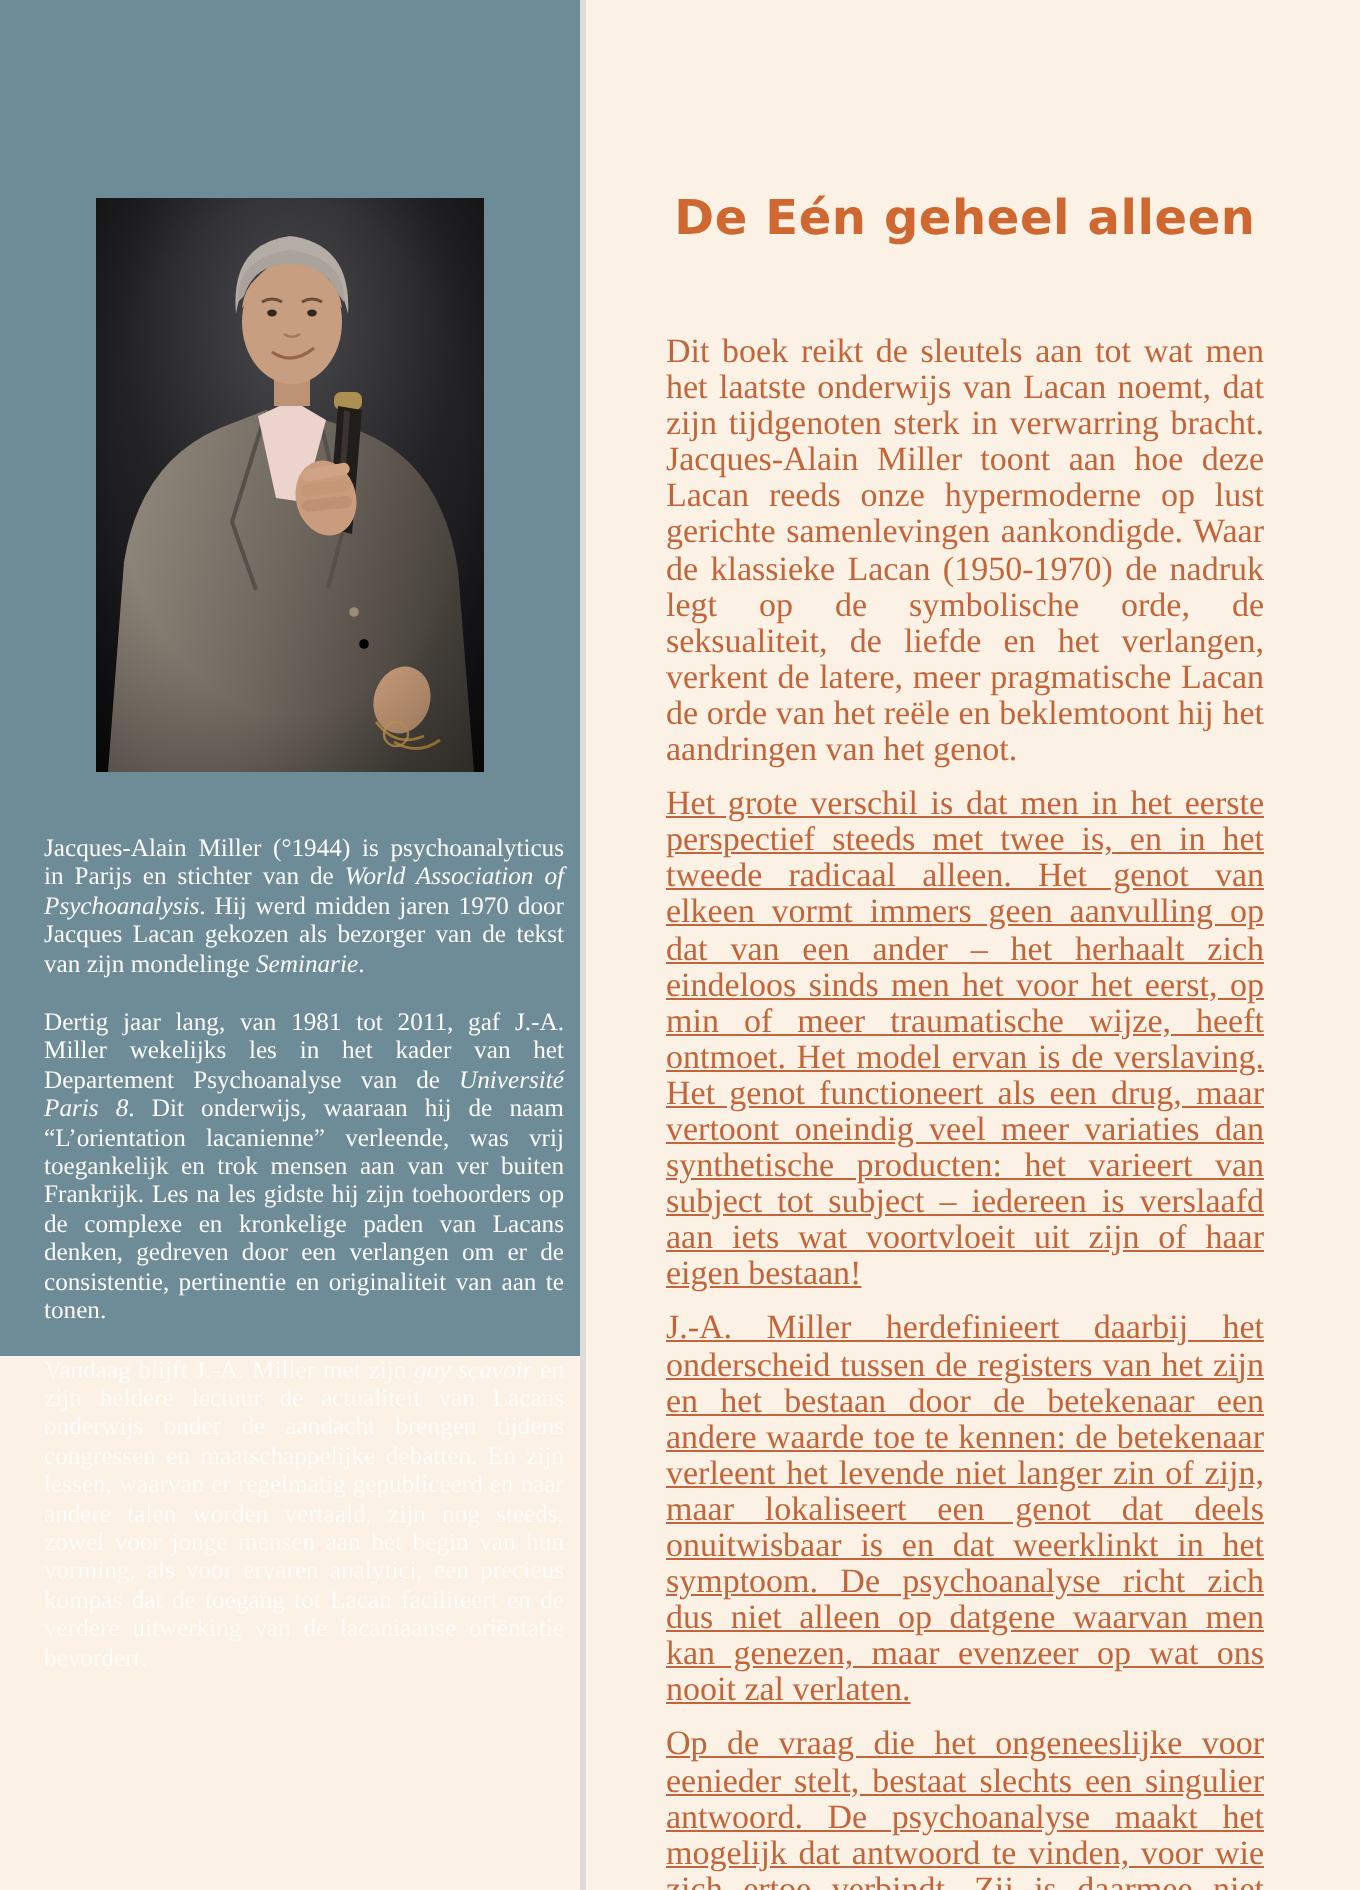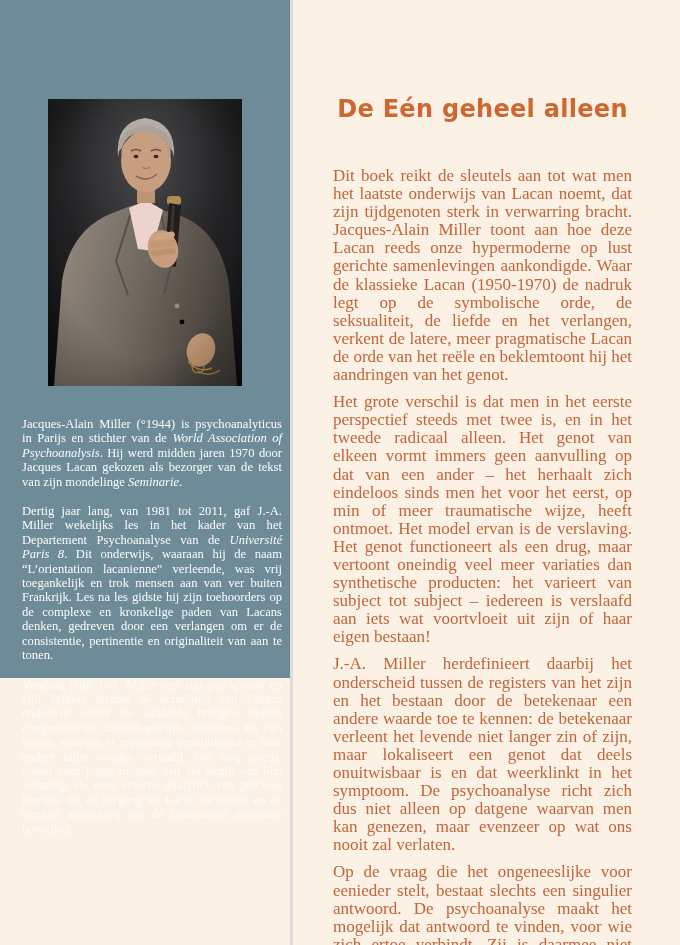--- a/index.html
+++ b/index.html
@@ -54,21 +54,21 @@
     letter-spacing: 0.3px;
     color: var(--title_color, #CE6730);
   }
   .blurb {
     margin-top: 44px;
     color: var(--body_text, #C2653A);
     font-size: 17px;
     line-height: 18.1px;
     text-align: justify;
   }
-  .blurb p + p { margin-top: 9px; }
+  .blurb p + p { margin-top: 9px; text-decoration: underline; }
   .signature {
     margin-top: 13px;
     text-align: right;
     font-style: italic;
     font-size: 15.5px;
     color: var(--signature_color, #C2653A);
   }
 </style>
 </head>
 <body>

